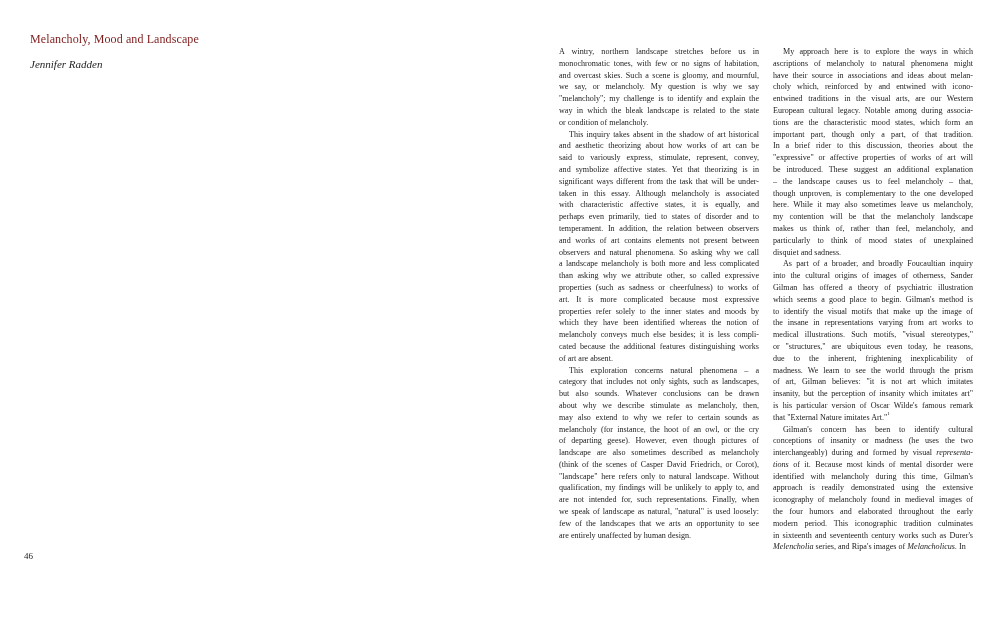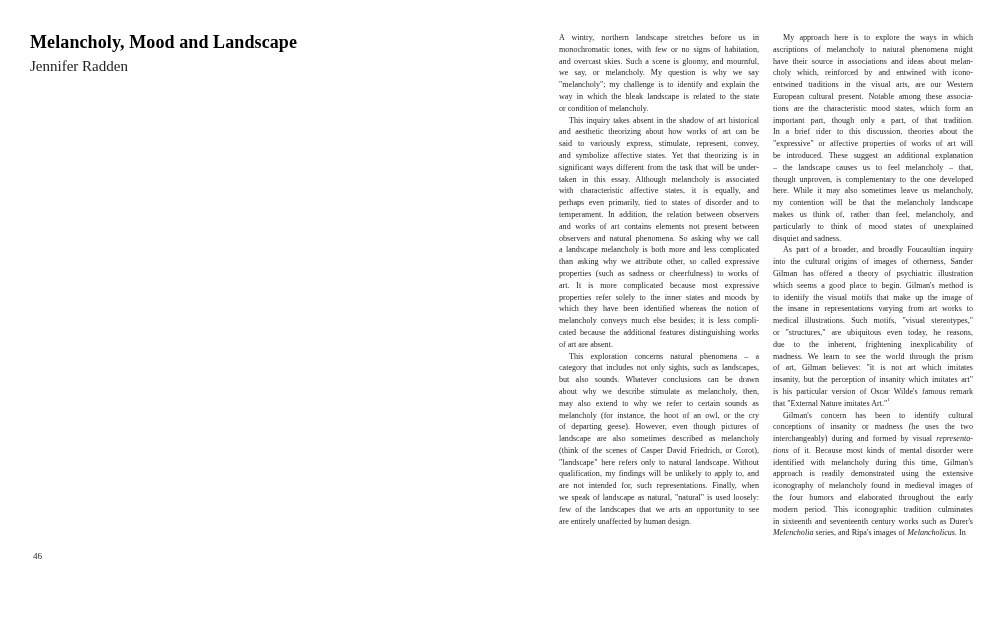--- a/index.html
+++ b/index.html
@@ -1,22 +1,22 @@
 <!DOCTYPE html>
 <html><head>
 <meta charset="utf-8">
 <style>
   html, body { margin: 0; padding: 0; background: #ffffff; }
   body { width: 1000px; height: 617px; position: relative; overflow: hidden;
          font-family: "Liberation Serif", "DejaVu Serif", serif; color: #1a1a1a; }
-  .title { position: absolute; left: 30px; top: 32px; font-size: 18px; font-weight: bold;
-           letter-spacing: 0.1px; color: #000000; white-space: nowrap; }
-  .author { position: absolute; left: 30px; top: 58px; font-size: 15px; color: #222; white-space: nowrap; }
-  .pagenum { position: absolute; left: 33px; top: 551px; font-size: 9px; color: #222; }
-  .col { position: absolute; top: 32px; width: 200px; font-size: 8.1px; line-height: 11.8px; color: #1c1c1c; }
+  .title { position: absolute; left: 30px; top: 32px; font-size: 12px; font-weight: normal;
+           letter-spacing: 0.1px; color: #7f1d1d; white-space: nowrap; }
+  .author { position: absolute; left: 30px; top: 58px; font-size: 11px; color: #222; white-space: nowrap; font-style: italic; }
+  .pagenum { position: absolute; left: 24px; top: 551px; font-size: 9px; color: #222; }
+  .col { position: absolute; top: 46px; width: 200px; font-size: 8.1px; line-height: 11.8px; color: #1c1c1c; }
   .col.left { left: 559px; }
   .col.right { left: 773px; font-family: Liberation Serif, serif; }
   .line { white-space: nowrap; display: block; height: 11.8px; text-align: justify; text-align-last: justify; }
   .line.last { text-align-last: left; }
   .line.indent { padding-left: 10px; }
   sup { font-size: 5px; vertical-align: top; line-height: 0; position: relative; top: 2px; }
   em { font-style: italic; }
 </style>
 </head>
 <body>
@@ -67,21 +67,21 @@
     <span class="line"><span>we speak of landscape as natural, "natural" is used loosely:</span></span>
     <span class="line"><span>few of the landscapes that we arts an opportunity to see</span></span>
     <span class="line last"><span>are entirely unaffected by human design.</span></span>
   </div>
 <div class="col right">
     <span class="line indent"><span>My approach here is to explore the ways in which</span></span>
     <span class="line"><span>ascriptions of melancholy to natural phenomena might</span></span>
     <span class="line"><span>have their source in associations and ideas about melan-</span></span>
     <span class="line"><span>choly which, reinforced by and entwined with icono-</span></span>
     <span class="line"><span>entwined traditions in the visual arts, are our Western</span></span>
-    <span class="line"><span>European cultural present. Notable among these associa-</span></span>
+    <span class="line"><span>European cultural legacy. Notable among during associa-</span></span>
     <span class="line"><span>tions are the characteristic mood states, which form an</span></span>
     <span class="line"><span>important part, though only a part, of that tradition.</span></span>
     <span class="line"><span>In a brief rider to this discussion, theories about the</span></span>
     <span class="line"><span>"expressive" or affective properties of works of art will</span></span>
     <span class="line"><span>be introduced. These suggest an additional explanation</span></span>
     <span class="line"><span>– the landscape causes us to feel melancholy – that,</span></span>
     <span class="line"><span>though unproven, is complementary to the one developed</span></span>
     <span class="line"><span>here. While it may also sometimes leave us melancholy,</span></span>
     <span class="line"><span>my contention will be that the melancholy landscape</span></span>
     <span class="line"><span>makes us think of, rather than feel, melancholy, and</span></span>

